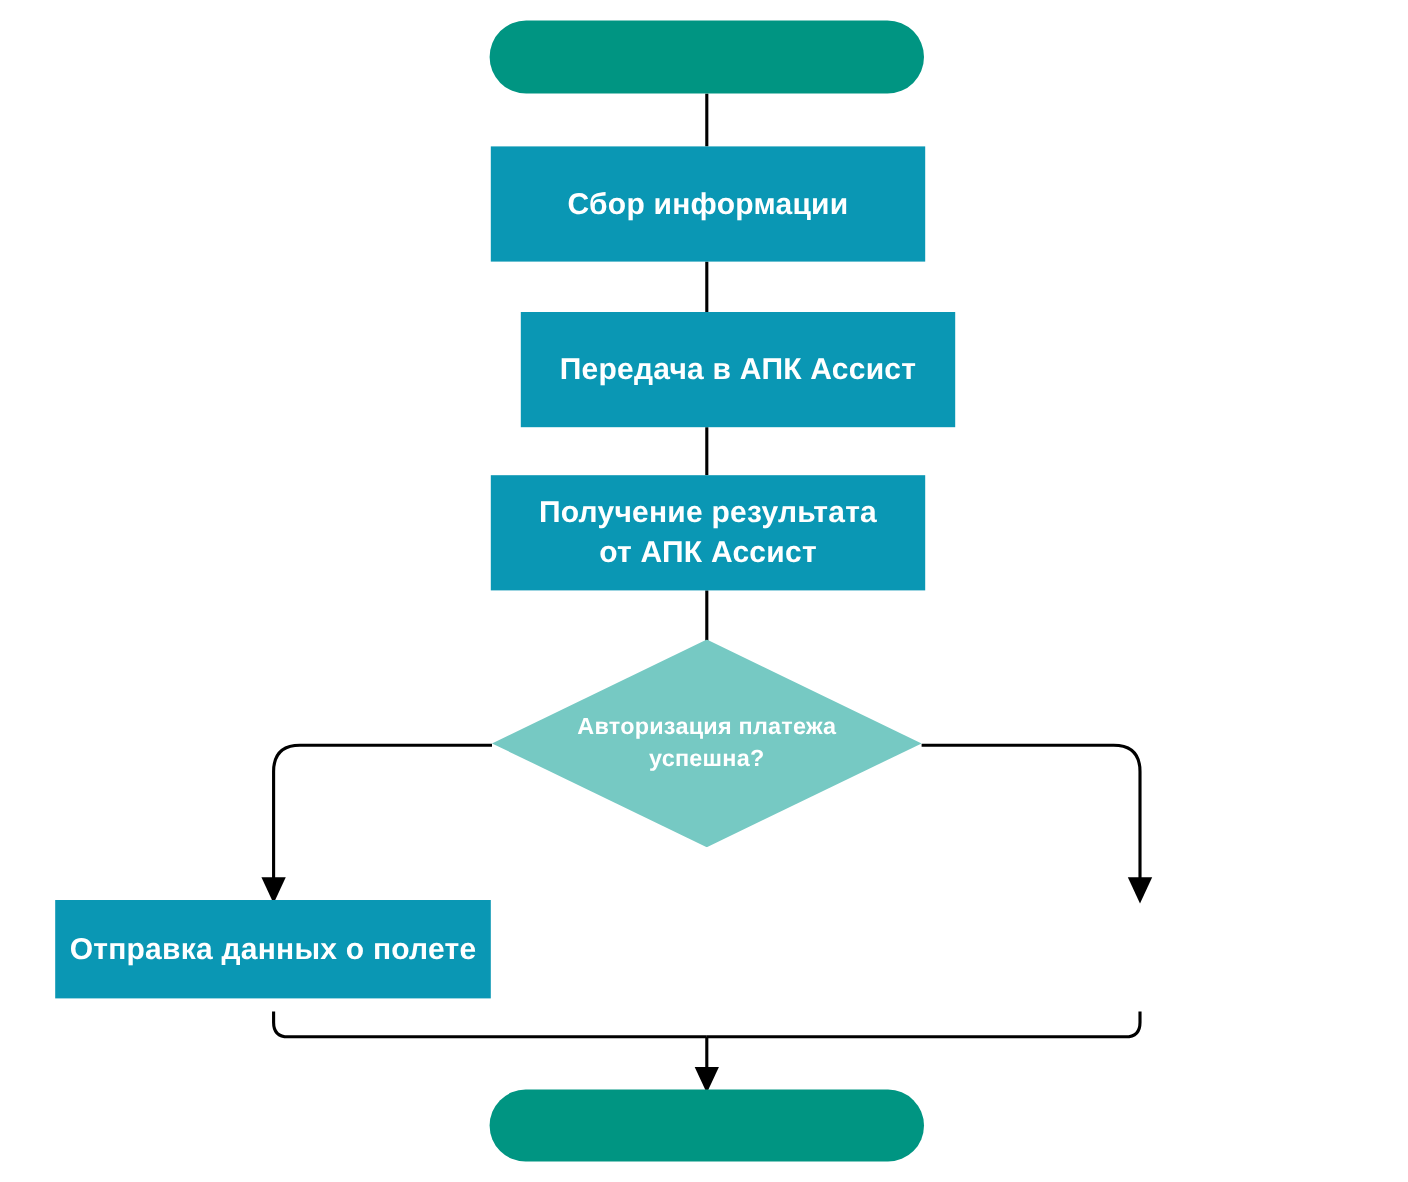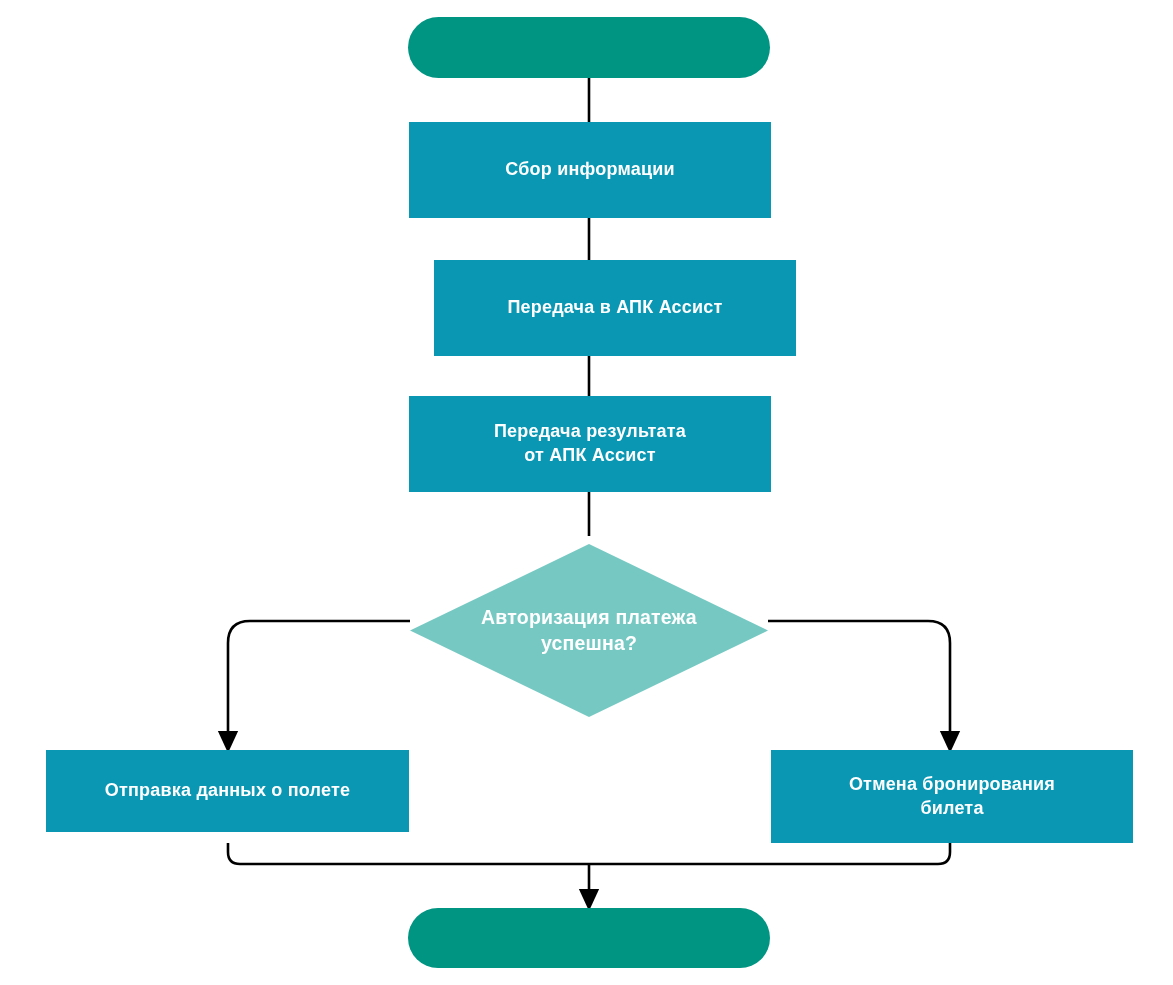--- a/index.html
+++ b/index.html
@@ -37,21 +37,21 @@
     font-weight: bold;
     letter-spacing: 0.2px;
   }
   .node-terminal {
     background: #009582;
     border-radius: 34px;
   }
   .node-process {
     background: #0a97b4;
     border-radius: 0;
-    font-size: 18px;
+    font-size: 25px;
     line-height: 1.32;
     padding: 4px 14px;
     text-align: center;
   }
   .node-decision-wrap {
     position: absolute;
     display: flex;
     align-items: center;
     justify-content: center;
   }
@@ -119,45 +119,39 @@
   </div>
 
   <div class="node node-process" style="left:409px; top:260px; width:362px; height:96px;margin-left:25px;">
     <span>
       <span class="nowrap-line">Передача в АПК Ассист</span>
     </span>
   </div>
 
   <div class="node node-process" style="left:409px; top:396px; width:362px; height:96px;">
     <span>
-      <span class="nowrap-line">Передача результата</span>
+      <span class="nowrap-line">Получение результата</span>
       <span class="nowrap-line">от АПК Ассист</span>
     </span>
   </div>
 
-  <div class="node-decision-wrap" style="left:410px; top:544px; width:358px; height:173px;">
+  <div class="node-decision-wrap" style="left:410px; top:533px; width:358px; height:173px;">
     <svg class="node-decision-shape" viewBox="0 0 358 173" preserveAspectRatio="none" aria-hidden="true">
       <polygon points="179,0 358,86.5 179,173 0,86.5" fill="#76c9c3"></polygon>
     </svg>
     <span class="node-decision-label">
       <span class="nowrap-line">Авторизация платежа</span>
       <span class="nowrap-line">успешна?</span>
     </span>
   </div>
 
   <div class="node node-process" style="left:46px; top:750px; width:363px; height:82px;">
     <span>
       <span class="nowrap-line">Отправка данных о полете</span>
     </span>
   </div>
 
-  <div class="node node-process" style="left:771px; top:750px; width:362px; height:93px;">
-    <span>
-      <span class="nowrap-line">Отмена бронирования</span>
-      <span class="nowrap-line">билета</span>
-    </span>
-  </div>
 
   <div class="node node-terminal" style="left:408px; top:908px; width:362px; height:60px;">
     <span></span>
   </div>
 
 </div>
 
 </body></html>

